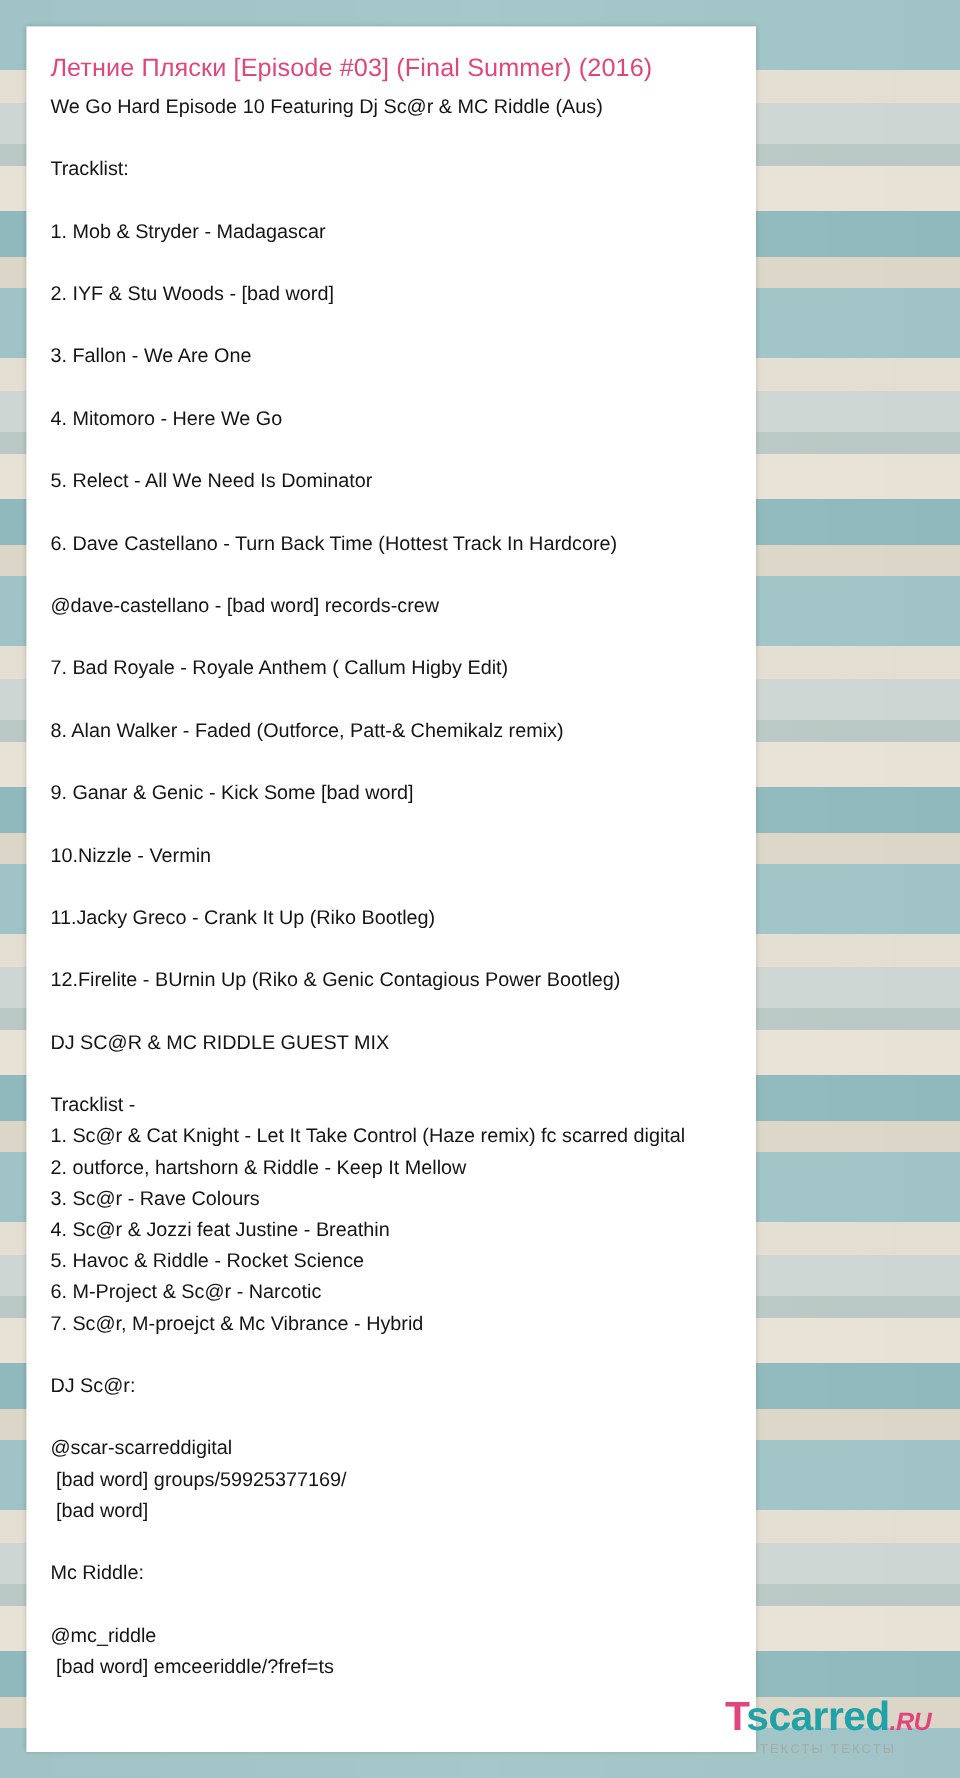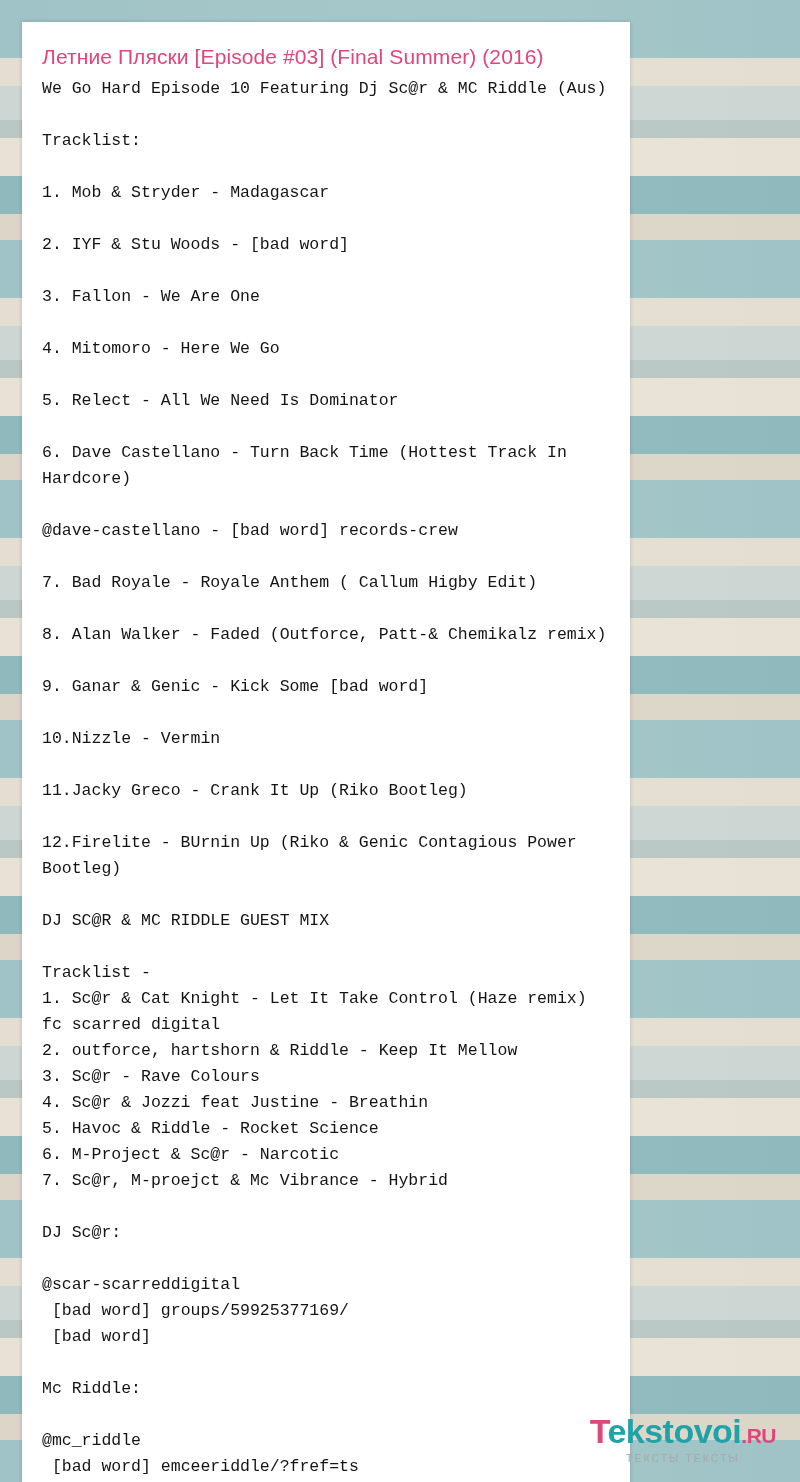--- a/index.html
+++ b/index.html
@@ -80,42 +80,42 @@
     text-decoration: none;
   }
 
   .lyrics {
     font-size: 16.5px;
     line-height: 26px;
     color: #141414;
     white-space: pre-wrap;
     word-wrap: break-word;
     margin: 0;
-    font-family: Liberation Mono, monospace;
+    font-family: Liberation Sans, sans-serif;
   }
 
   
   .watermark {
     position: absolute;
     right: 24px;
     bottom: 18px;
     text-align: center;
     z-index: 3;
     user-select: none;
   }
   .wm-main {
     font-size: 34px;
     font-weight: bold;
     line-height: 36px;
     letter-spacing: -0.5px;
     white-space: nowrap;
   }
   .wm-t { color: #e0457b; }
   .wm-ekstovoi { color: #20a3a8; }
-  .wm-ru { color: #e0457b; font-size: 21px; }
+  .wm-ru { color: #e0457b; font-size: 21px; font-style: italic; }
   .wm-sub {
     color: #a8a8a8;
     font-size: 10.5px;
     letter-spacing: 2px;
     margin-top: -2px;
   }
 </style>
 </head>
 <body>
 
@@ -175,15 +175,15 @@
  [bad word]
 
 Mc Riddle:
 
 @mc_riddle
  [bad word] emceeriddle/?fref=ts</div>
 
 </div>
 
 <div class="watermark">
-  <div class="wm-main"><span class="wm-t">T</span><span class="wm-ekstovoi">ekstovoi</span><span class="wm-ru">.RU</span></div>
+  <div class="wm-main"><span class="wm-t">T</span><span class="wm-ekstovoi">scarred</span><span class="wm-ru">.RU</span></div>
   <div class="wm-sub">ТЕКСТЫ ТЕКСТЫ</div>
 </div>
 
 </body></html>

